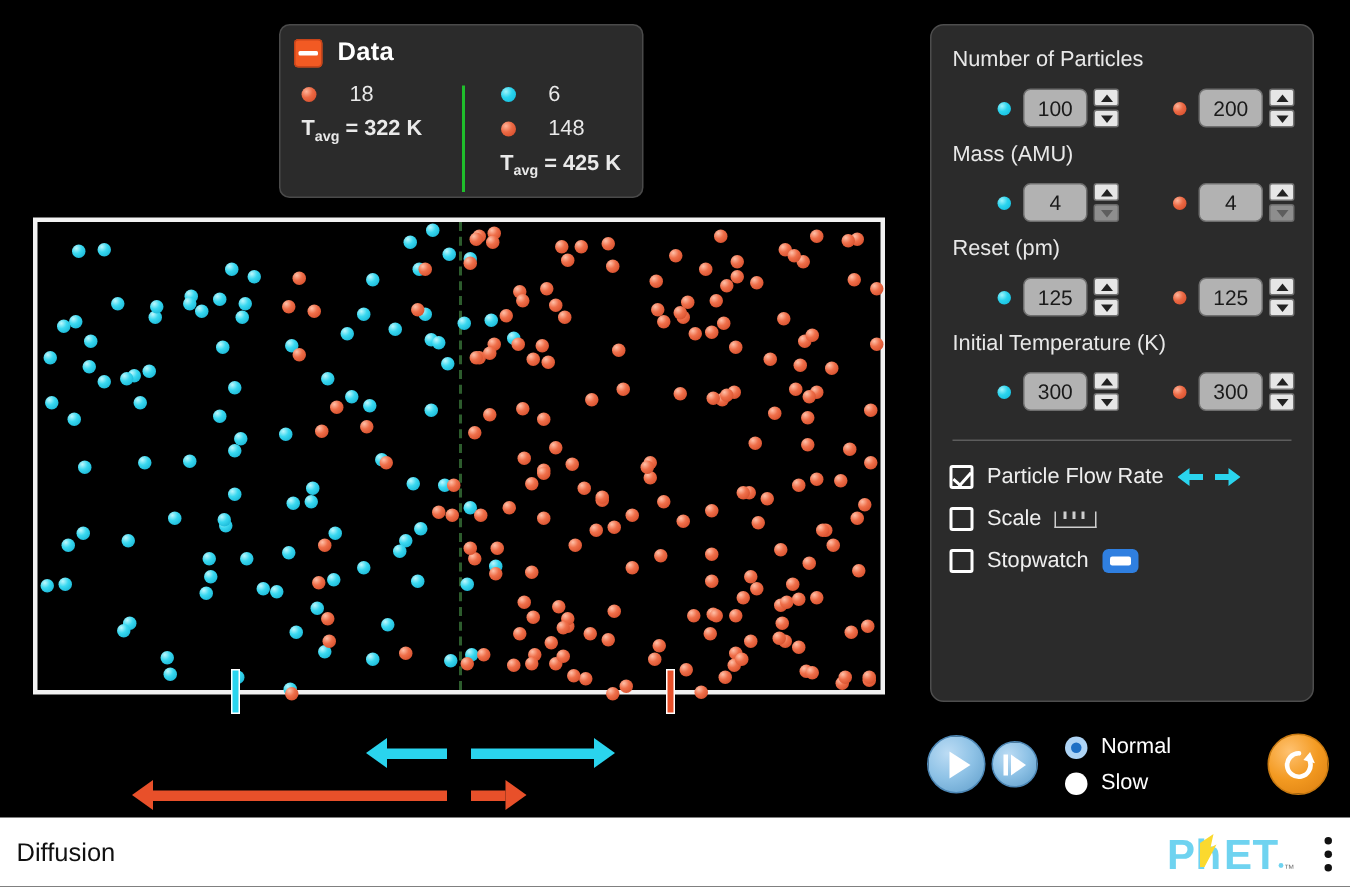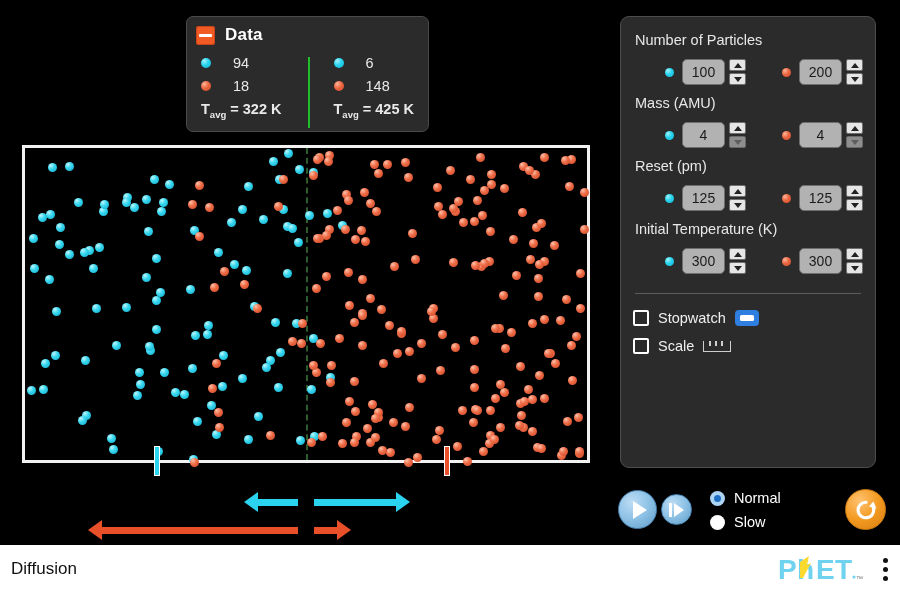--- a/index.html
+++ b/index.html
@@ -126,24 +126,20 @@
 <div id="stage">
 
   <div id="data-panel">
     <div id="data-header">
       <div class="expand-btn"></div>
       <div id="data-title">Data</div>
     </div>
     <div id="data-sep"></div>
     <div id="data-body">
       <div class="data-col">
-        <div class="data-row">
-          <span class="dot cyan"></span>
-          <span class="data-num">94</span>
-        </div>
         <div class="data-row">
           <span class="dot red"></span>
           <span class="data-num">18</span>
         </div>
         <div class="data-temp"><span>T</span><sub>avg</sub><span> = </span><span>322 K</span></div>
       </div>
       <div class="data-col right">
         <div class="data-row">
           <span class="dot cyan"></span>
           <span class="data-num">6</span>
@@ -588,36 +584,46 @@
               <div class="sarr">
                 <div class="tri down"></div>
               </div>
             </div>
           </div>
         </div>
       </div>
     <div id="hr"></div>
     <div id="checkboxes">
         <div class="cb-row">
-          <span class="cbox"></span>
-          <span class="cb-label">Stopwatch</span>
-          <span class="cb-icon">
-            <span class="sw-ico">
-              <i></i>
-            </span>
+          <span class="cbox on"></span>
+          <span class="cb-label">Particle Flow Rate</span>
+          <span class="cb-icon fr-ico">
+            <svg width="42" height="14" viewBox="0 0 42 14">
+              <polygon points="0,7 8,1 8,5 17,5 17,9 8,9 8,13" fill="#2ad4ee"></polygon>
+              <polygon points="42,7 34,1 34,5 25,5 25,9 34,9 34,13" fill="#2ad4ee"></polygon>
+            </svg>
           </span>
         </div>
         <div class="cb-row">
           <span class="cbox"></span>
           <span class="cb-label">Scale</span>
           <span class="cb-icon">
             <span class="scale-ico">
               <span style="left:5px"></span>
               <span style="left:11px"></span>
               <span style="left:17px"></span>
+            </span>
+          </span>
+        </div>
+        <div class="cb-row">
+          <span class="cbox"></span>
+          <span class="cb-label">Stopwatch</span>
+          <span class="cb-icon">
+            <span class="sw-ico">
+              <i></i>
             </span>
           </span>
         </div>
       </div>
   </div>
 
   <div class="round-btn" id="play-btn">
     <div class="play-tri"></div>
   </div>
   <div class="round-btn" id="step-btn">

